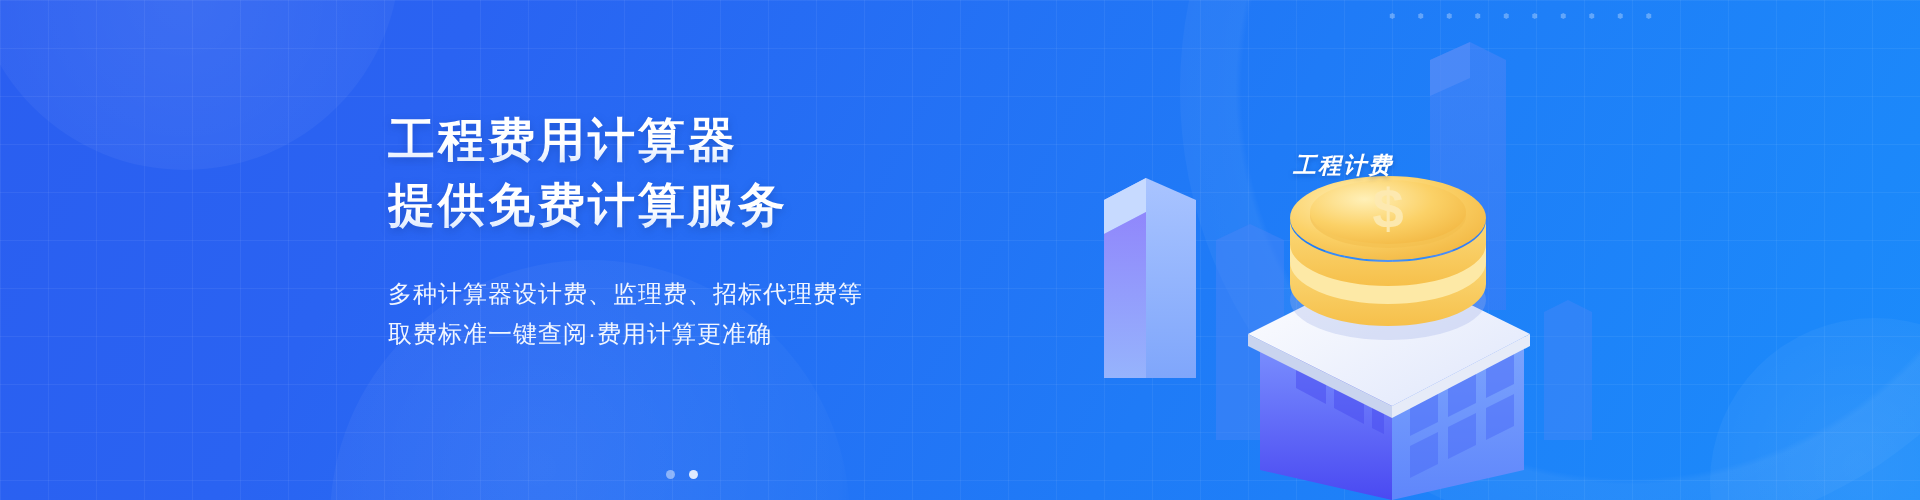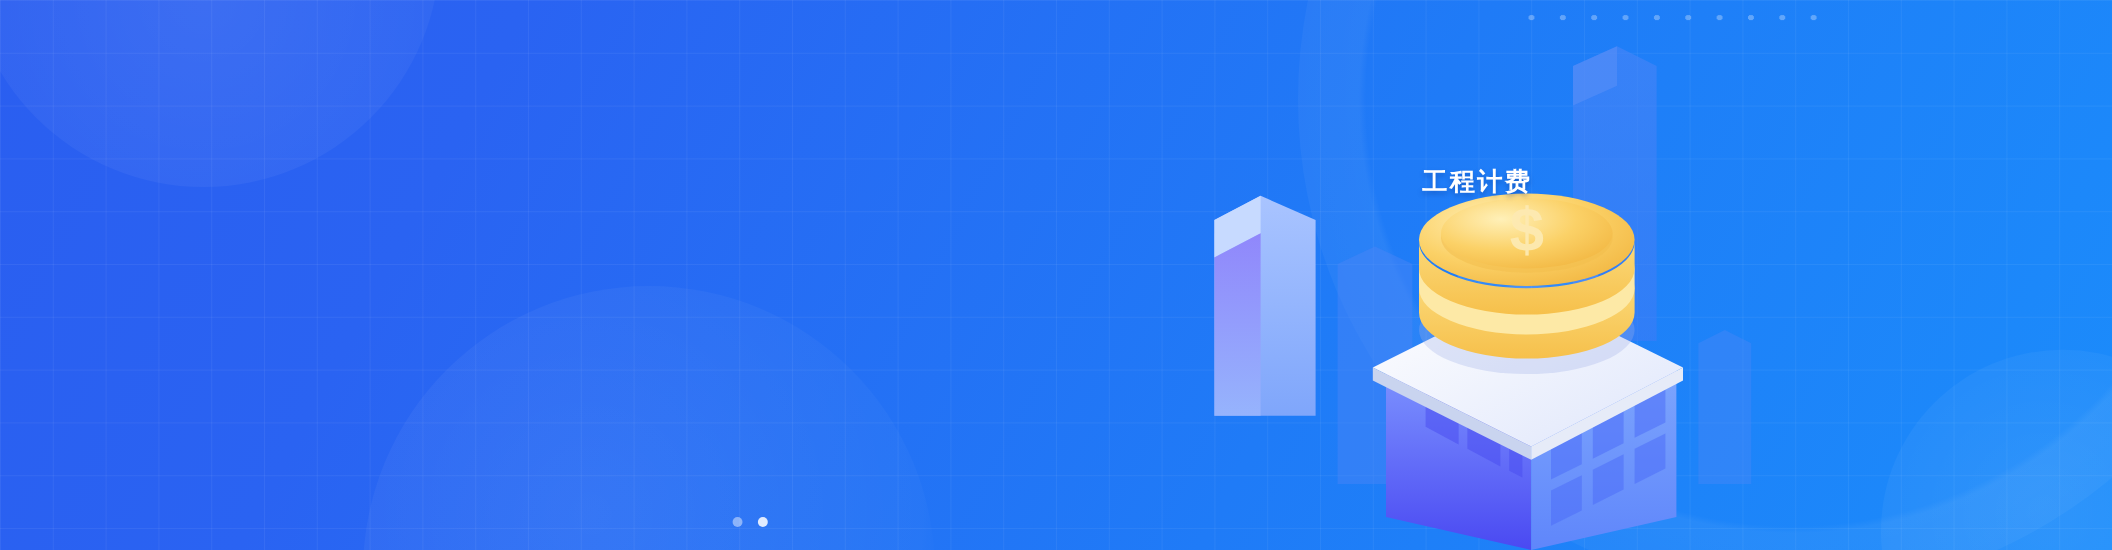--- a/index.html
+++ b/index.html
@@ -58,40 +58,48 @@
   .title-line + .title-line{ margin-top:10px; }
   .sub{ margin-top:42px; }
   .sub-line{
     font-size:24px; line-height:40px; letter-spacing:1px;
     color:#f1f6ff; white-space:nowrap;
   }
   
   .illus{ position:absolute; left:1100px; top:0; width:560px; height:500px; }
   .badge{
     position:absolute; left:193px; top:150px;
-    font-size:23px; font-weight:bold; letter-spacing:2px;
+    font-size:23px; font-weight:bold; font-style:italic; letter-spacing:2px;
     color:#ffffff; white-space:nowrap;
     text-shadow:0 2px 5px rgba(10,40,120,.35);
   }
   .dots{ position:absolute; left:666px; top:470px; display:flex; gap:14px; }
   .dots i{ display:block; width:9px; height:9px; border-radius:50%; background:rgba(255,255,255,.45); }
   .dots i.on{ background:rgba(255,255,255,.85); }
 </style>
 </head>
 <body>
 
 <div id="banner">
 
   <div class="grid-layer"></div>
   <div class="blob blob-tl"></div>
   <div class="blob blob-bl"></div>
   <div class="blob blob-br"></div>
   <div class="swoosh"></div>
   <div class="dot-grid"></div>
 
+  <div class="copy">
+    <div class="title-line">工程费用计算器</div>
+    <div class="title-line">提供免费计算服务</div>
+    <div class="sub">
+      <div class="sub-line">多种计算器设计费、监理费、招标代理费等</div>
+      <div class="sub-line">取费标准一键查阅·费用计算更准确</div>
+    </div>
+  </div>
 
   <div class="illus">
     <svg width="560" height="500" viewBox="0 0 560 500">
       <defs>
         <linearGradient id="gBarLight" x1="0" y1="0" x2="0" y2="1">
           <stop offset="0%" stop-color="#a9c4ff"></stop>
           <stop offset="100%" stop-color="#7fa6fb"></stop>
         </linearGradient>
         <linearGradient id="gBarLightSide" x1="0" y1="0" x2="0" y2="1">
           <stop offset="0%" stop-color="#8d7dfb"></stop>

